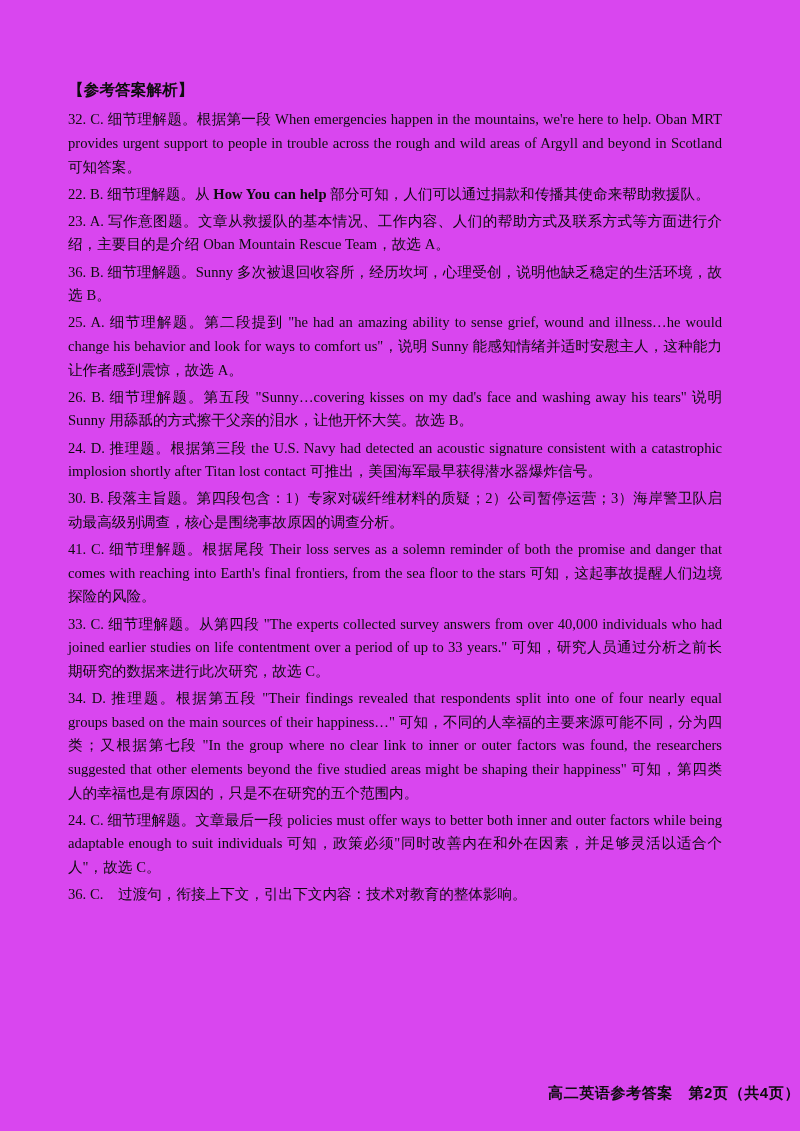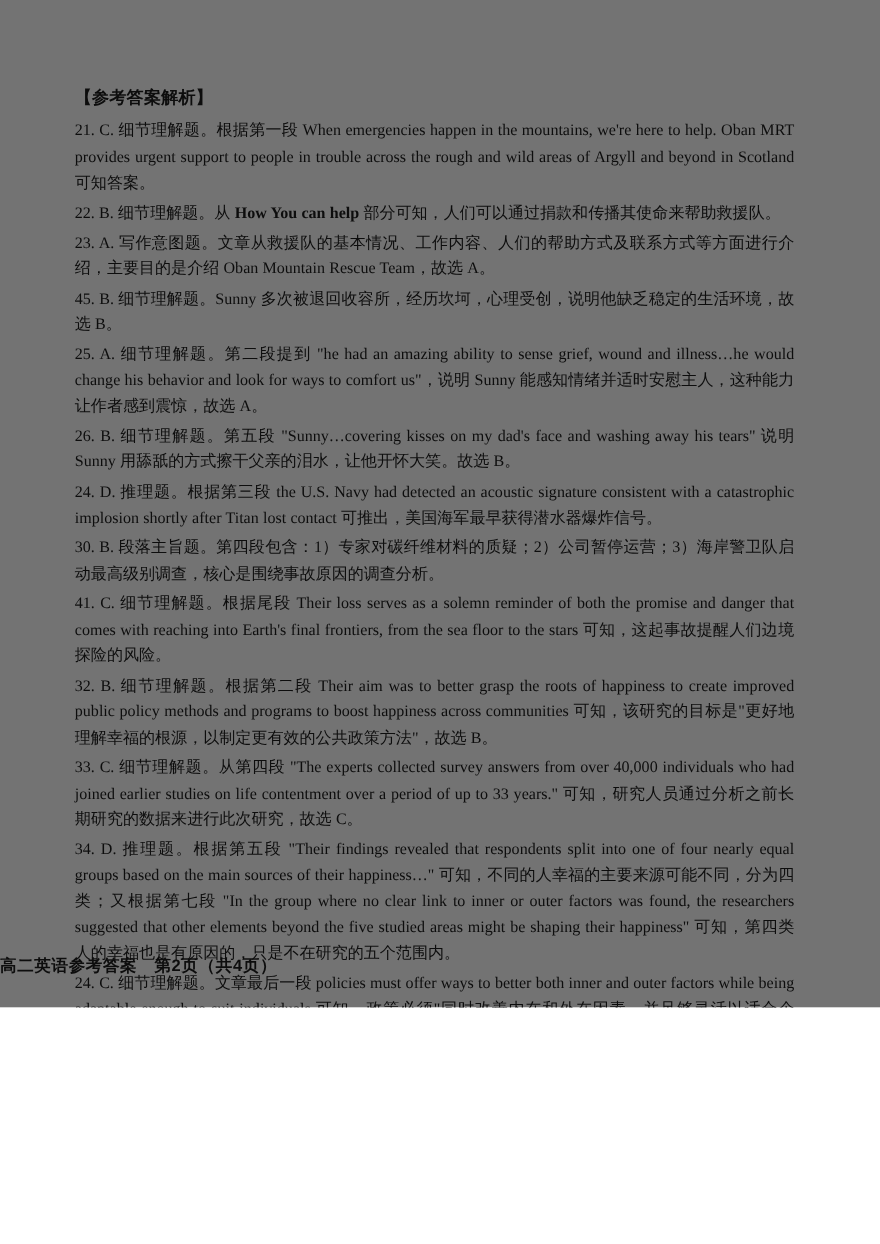--- a/index.html
+++ b/index.html
@@ -3,22 +3,22 @@
 <meta charset="utf-8">
 <style>
   html, body {
     margin: 0;
     padding: 0;
     background: #ffffff;
   }
   .page {
     position: relative;
     width: 800px;
-    height: 916px;
-    background: #737373;
+    height: 1131px;
+    background: #d946ef;
     box-sizing: border-box;
     padding: 78px 78px 30px 68px;
     font-family: "Liberation Serif", "DejaVu Serif", serif;
     color: #0d0d0d;
   }
   .doc-title {
     font-family: "Liberation Sans", "DejaVu Sans", sans-serif;
     font-weight: bold;
     font-size: 15.5px;
     letter-spacing: 0.2px;
@@ -34,45 +34,44 @@
     word-spacing: 0.2px;
   }
   .para .b {
     font-weight: bold;
   }
   .footer {
     position: absolute;
     left: 0;
     right: 0;
     bottom: 28px;
-    text-align: left;
+    text-align: right;
     font-family: "Liberation Sans", "DejaVu Sans", sans-serif;
     font-weight: bold;
     font-size: 15px;
     letter-spacing: 0.6px;
   }
 </style>
 </head>
 <body>
 
 <div class="page">
 
   <div class="doc-title">【参考答案解析】</div>
 
   <div id="answers">
-      <p class="para">21. C. 细节理解题。根据第一段 When emergencies happen in the mountains, we're here to help. Oban MRT provides urgent support to people in trouble across the rough and wild areas of Argyll and beyond in Scotland 可知答案。</p>
+      <p class="para">32. C. 细节理解题。根据第一段 When emergencies happen in the mountains, we're here to help. Oban MRT provides urgent support to people in trouble across the rough and wild areas of Argyll and beyond in Scotland 可知答案。</p>
       <p class="para">22. B. 细节理解题。从 <span class="b">How You can help</span> 部分可知，人们可以通过捐款和传播其使命来帮助救援队。</p>
       <p class="para">23. A. 写作意图题。文章从救援队的基本情况、工作内容、人们的帮助方式及联系方式等方面进行介绍，主要目的是介绍 Oban Mountain Rescue Team，故选 A。</p>
-      <p class="para">45. B. 细节理解题。Sunny 多次被退回收容所，经历坎坷，心理受创，说明他缺乏稳定的生活环境，故选 B。</p>
+      <p class="para">36. B. 细节理解题。Sunny 多次被退回收容所，经历坎坷，心理受创，说明他缺乏稳定的生活环境，故选 B。</p>
       <p class="para">25. A. 细节理解题。第二段提到 "he had an amazing ability to sense grief, wound and illness…he would change his behavior and look for ways to comfort us"，说明 Sunny 能感知情绪并适时安慰主人，这种能力让作者感到震惊，故选 A。</p>
       <p class="para">26. B. 细节理解题。第五段 "Sunny…covering kisses on my dad's face and washing away his tears" 说明 Sunny 用舔舐的方式擦干父亲的泪水，让他开怀大笑。故选 B。</p>
       <p class="para">24. D. 推理题。根据第三段 the U.S. Navy had detected an acoustic signature consistent with a catastrophic implosion shortly after Titan lost contact 可推出，美国海军最早获得潜水器爆炸信号。</p>
       <p class="para">30. B. 段落主旨题。第四段包含：1）专家对碳纤维材料的质疑；2）公司暂停运营；3）海岸警卫队启动最高级别调查，核心是围绕事故原因的调查分析。</p>
       <p class="para">41. C. 细节理解题。根据尾段 Their loss serves as a solemn reminder of both the promise and danger that comes with reaching into Earth's final frontiers, from the sea floor to the stars 可知，这起事故提醒人们边境探险的风险。</p>
-      <p class="para">32. B. 细节理解题。根据第二段 Their aim was to better grasp the roots of happiness to create improved public policy methods and programs to boost happiness across communities 可知，该研究的目标是"更好地理解幸福的根源，以制定更有效的公共政策方法"，故选 B。</p>
       <p class="para">33. C. 细节理解题。从第四段 "The experts collected survey answers from over 40,000 individuals who had joined earlier studies on life contentment over a period of up to 33 years." 可知，研究人员通过分析之前长期研究的数据来进行此次研究，故选 C。</p>
       <p class="para">34. D. 推理题。根据第五段 "Their findings revealed that respondents split into one of four nearly equal groups based on the main sources of their happiness…" 可知，不同的人幸福的主要来源可能不同，分为四类；又根据第七段 "In the group where no clear link to inner or outer factors was found, the researchers suggested that other elements beyond the five studied areas might be shaping their happiness" 可知，第四类人的幸福也是有原因的，只是不在研究的五个范围内。</p>
       <p class="para">24. C. 细节理解题。文章最后一段 policies must offer ways to better both inner and outer factors while being adaptable enough to suit individuals 可知，政策必须"同时改善内在和外在因素，并足够灵活以适合个人"，故选 C。</p>
       <p class="para">36. C.　过渡句，衔接上下文，引出下文内容：技术对教育的整体影响。</p>
     </div>
 
   <div class="footer">高二英语参考答案　第2页（共4页）</div>
 
 </div>
 

